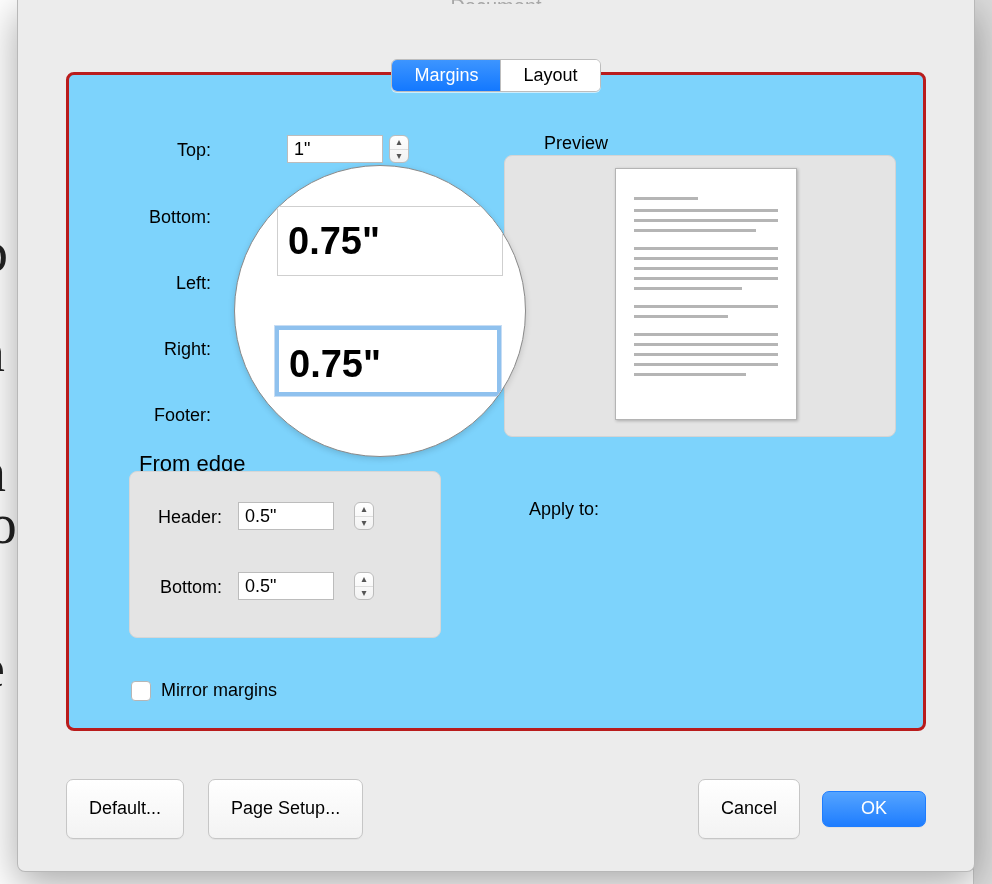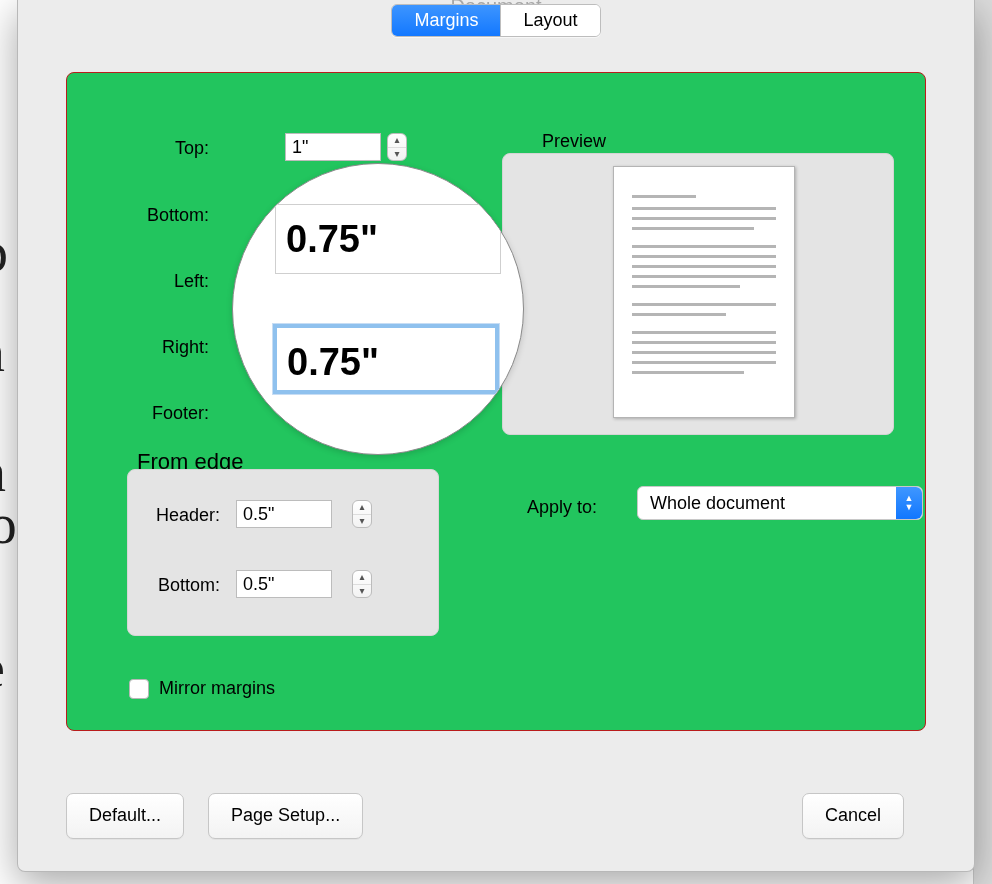--- a/index.html
+++ b/index.html
@@ -53,20 +53,21 @@
     position: absolute;
     left: 50%; transform: translateX(-50%);
     bottom: -14px;
     font-size: 20px;
   }
 
   
   .seg-wrap {
     display: flex;
     justify-content: center;
+    margin-top: 55px;
     position: relative;
     z-index: 50;
   }
   .seg {
     display: flex;
     border: 1px solid #bdbdbd;
     border-radius: 6px;
     overflow: hidden;
     box-shadow: 0 1px 0 rgba(255,255,255,0.6);
     background: #fff;
@@ -85,22 +86,22 @@
   }
   .seg .seg-item + .seg-item { border-left: 1px solid #bdbdbd; }
 
   
   .panel {
     position: absolute;
     left: 48px;
     right: 48px;
     top: 72px;
     bottom: 140px;
-    background: #22c55e;
-    border: 1px solid #b91c1c;
+    background: #7dd3fc;
+    border: 3px solid #b91c1c;
     border-radius: 8px;
   }
 
   
   .lbl {
     position: absolute;
     font-size: 18px;
     color: #000;
     text-align: right;
   }
@@ -296,21 +297,21 @@
   .btnrow {
     position: absolute;
     left: 48px;
     right: 48px;
     bottom: 32px;
     display: flex;
     align-items: center;
   }
   .btn {
     height: 34px;
-    padding: 5px 22px;
+    padding: 12px 22px;
     border: 1px solid #c6c6c6;
     border-radius: 7px;
     background: linear-gradient(#ffffff, #f3f3f3);
     font-size: 18px;
     line-height: 32px;
     cursor: pointer;
     user-select: none;
     box-shadow: 0 1px 0 rgba(0,0,0,0.04);
   }
   .btn.primary {
@@ -410,35 +411,29 @@
         <div class="line" style="left:18px; top:146px; width:94px;"></div>
         <div class="line" style="left:18px; top:164px; width:144px;"></div>
         <div class="line" style="left:18px; top:174px; width:144px;"></div>
         <div class="line" style="left:18px; top:184px; width:144px;"></div>
         <div class="line" style="left:18px; top:194px; width:144px;"></div>
         <div class="line" style="left:18px; top:204px; width:112px;"></div>
       </div>
     </div>
 
     <div class="apply-label">Apply to:</div>
-    <div class="select">
-      <span>Whole document</span>
-      <div class="end">
-        <span>▲</span>
-          <span>▼</span>
-      </div>
-    </div>
 
     <div class="chk">
       <div class="box"></div>
       <span>Mirror margins</span>
     </div>
   </div>
 
   <div class="btnrow">
     <div class="btn">Default...</div>
     <div style="width:24px;"></div>
     <div class="btn">Page Setup...</div>
     <div style="flex:1;"></div>
     <div class="btn">Cancel</div>
     <div style="width:22px;"></div>
+    <div class="btn primary">OK</div>
   </div>
 </div>
 
 </body></html>

